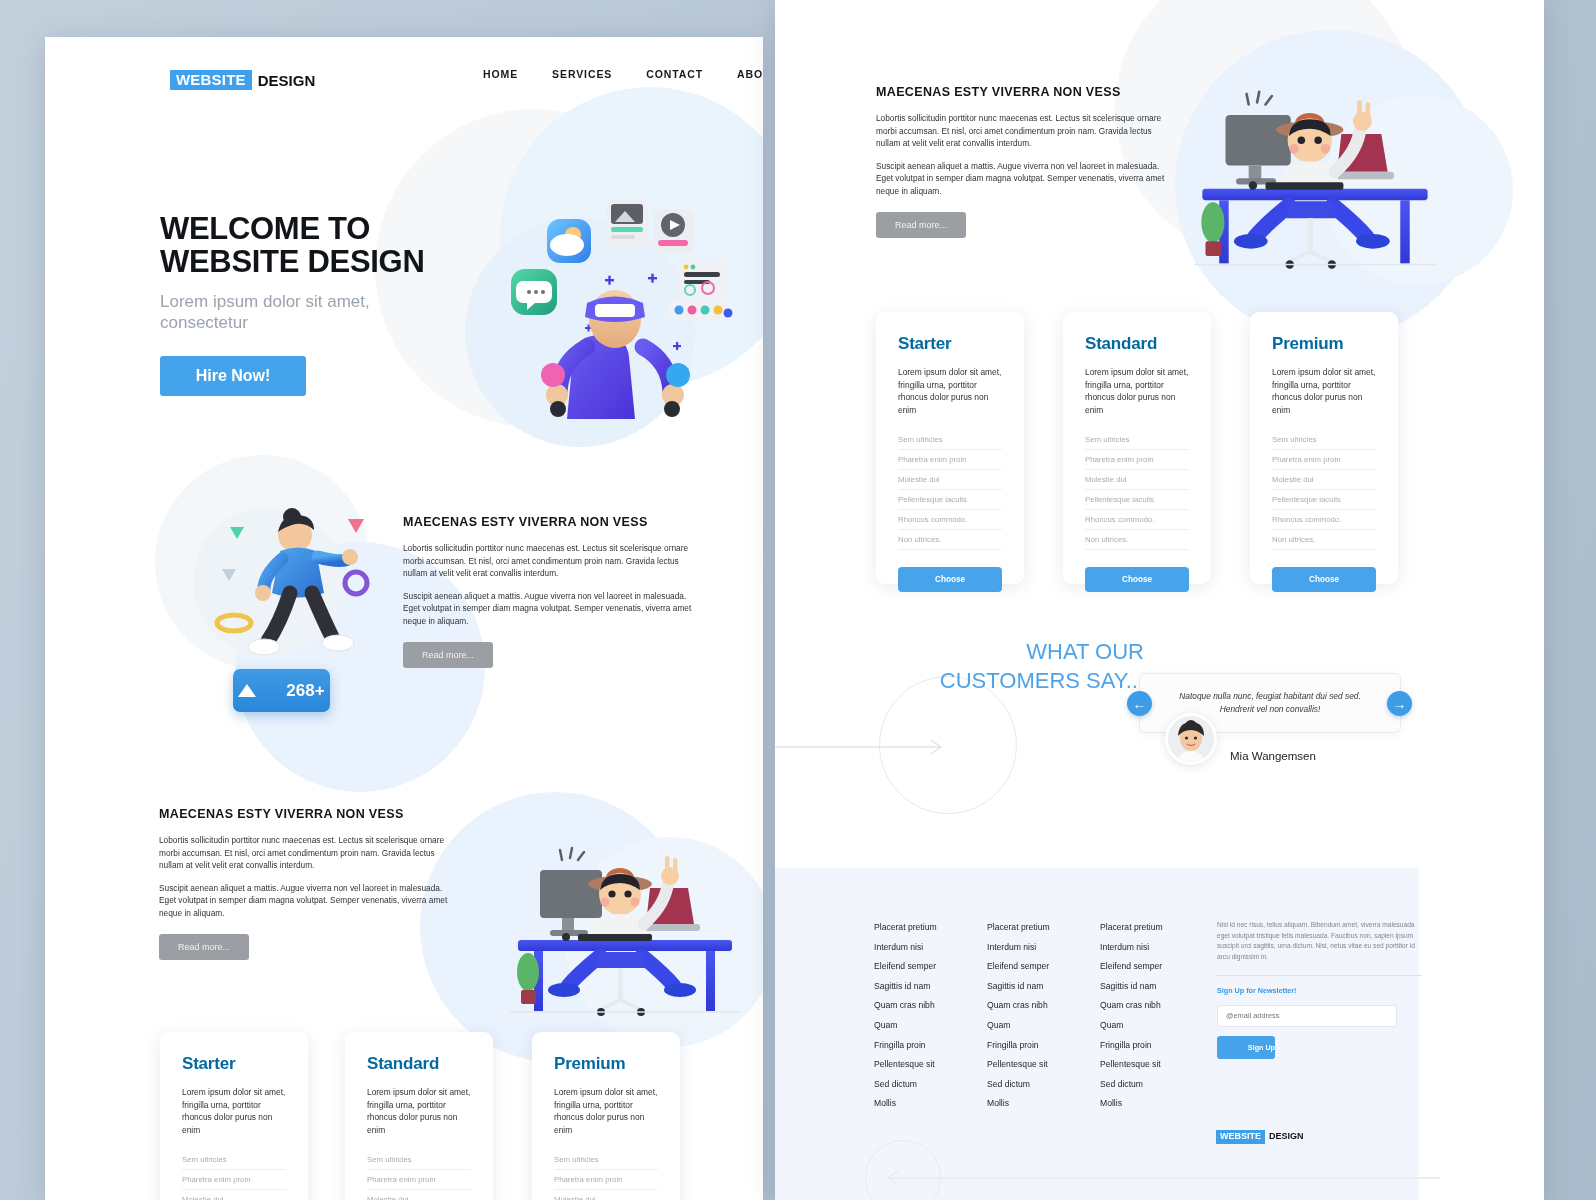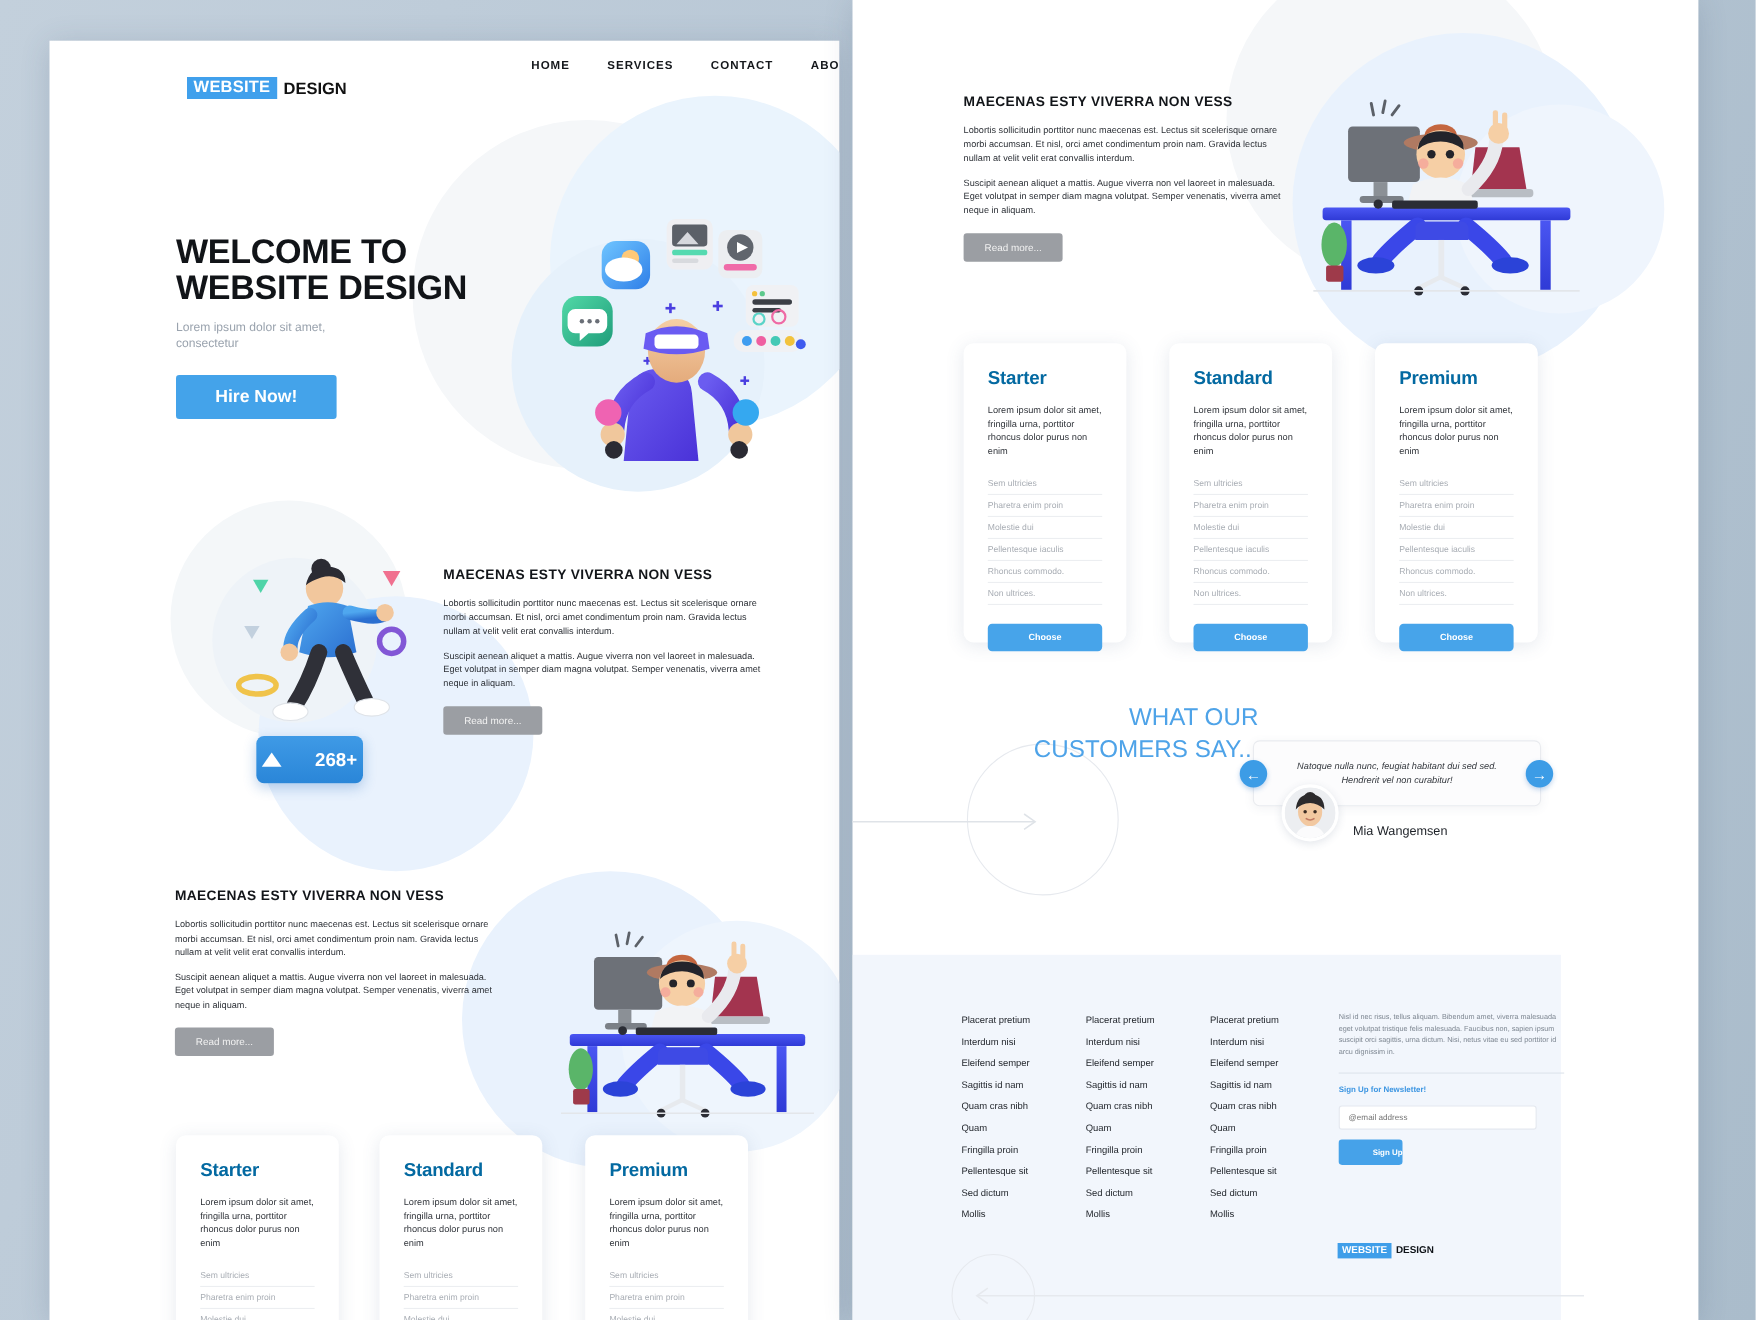--- a/index.html
+++ b/index.html
@@ -41,21 +41,21 @@
   .nav a {
     font-size: 10.5px; font-weight: 700; letter-spacing: .9px;
     color: #15181c; text-decoration: none;
   }
 
   
   .hero-title {
     font-size: 31px; font-weight: 800; line-height: 1.07; color: #111418;
     letter-spacing: -0.3px;
   }
-  .hero-sub { font-size: 11px; color: #9aa3ae; line-height: 1.22; margin-top: 14px; }
+  .hero-sub { font-size: 17px; color: #9aa3ae; line-height: 1.22; margin-top: 14px; }
   .btn-primary {
     background: #44a3ea; color: #fff; border: none; border-radius: 3px;
     font-size: 16px; font-weight: 700; font-family: inherit;
     padding: 11px 0; width: 146px; cursor: pointer; text-align:center;
   }
 
   
   .sec-title {
     font-size: 12.5px; font-weight: 800; letter-spacing: .35px; color: #121519;
   }
@@ -155,21 +155,21 @@
 
   <div class="blob" style="left:330px; top:72px; width:318px; height:318px; background:#f5f7f9;"></div>
   <div class="blob" style="left:455px; top:50px; width:300px; height:300px; background:#eaf4fd;"></div>
   <div class="blob" style="left:420px; top:180px; width:230px; height:230px; background:#e6f1fb;"></div>
 
   <div style="position:absolute; left:125px; top:33px;" class="logo-wrap">
     <span class="logo-a">WEBSITE</span>
     <span class="logo-b">DESIGN</span>
   </div>
 
-  <nav class="nav" style="left:410px; top:17px;padding-left:28px;">
+  <nav class="nav" style="left:410px; top:31px;padding-left:28px;">
     <a href="#">HOME</a>
     <a href="#">SERVICES</a>
     <a href="#">CONTACT</a>
     <a href="#">ABOUT</a>
   </nav>
 
   <svg class="illus" style="left:430px; top:140px;" width="280" height="270" viewBox="0 0 280 270">
     <defs>
       <linearGradient id="body1" x1="0" y1="0" x2="1" y2="1">
         <stop offset="0" stop-color="#6b5cf0"></stop>
@@ -521,21 +521,21 @@
   </svg>
 
   <div class="testi-head" style="position:absolute; left:129px; top:638px; width:240px;">
     <span>WHAT OUR</span><br>
     <span>CUSTOMERS SAY...</span>
   </div>
 
   <div class="quote-box" style="left:364px; top:673px; width:262px; height:60px;">
     <p>
       <span>Natoque nulla nunc, feugiat habitant dui sed sed.</span><br>
-      <span>Hendrerit vel non curabitur!</span>
+      <span>Hendrerit vel non convallis!</span>
     </p>
   </div>
 
   <button class="arrow-btn" style="left:352px; top:691px;">←</button>
   <button class="arrow-btn" style="left:612px; top:691px;">→</button>
 
   <div class="avatar" style="left:390px; top:713px;">
     <svg width="46" height="46" viewBox="0 0 46 46">
       <rect width="46" height="46" fill="#eceef1"></rect>
       <circle cx="23" cy="10" r="6" fill="#2c2a2c"></circle>

